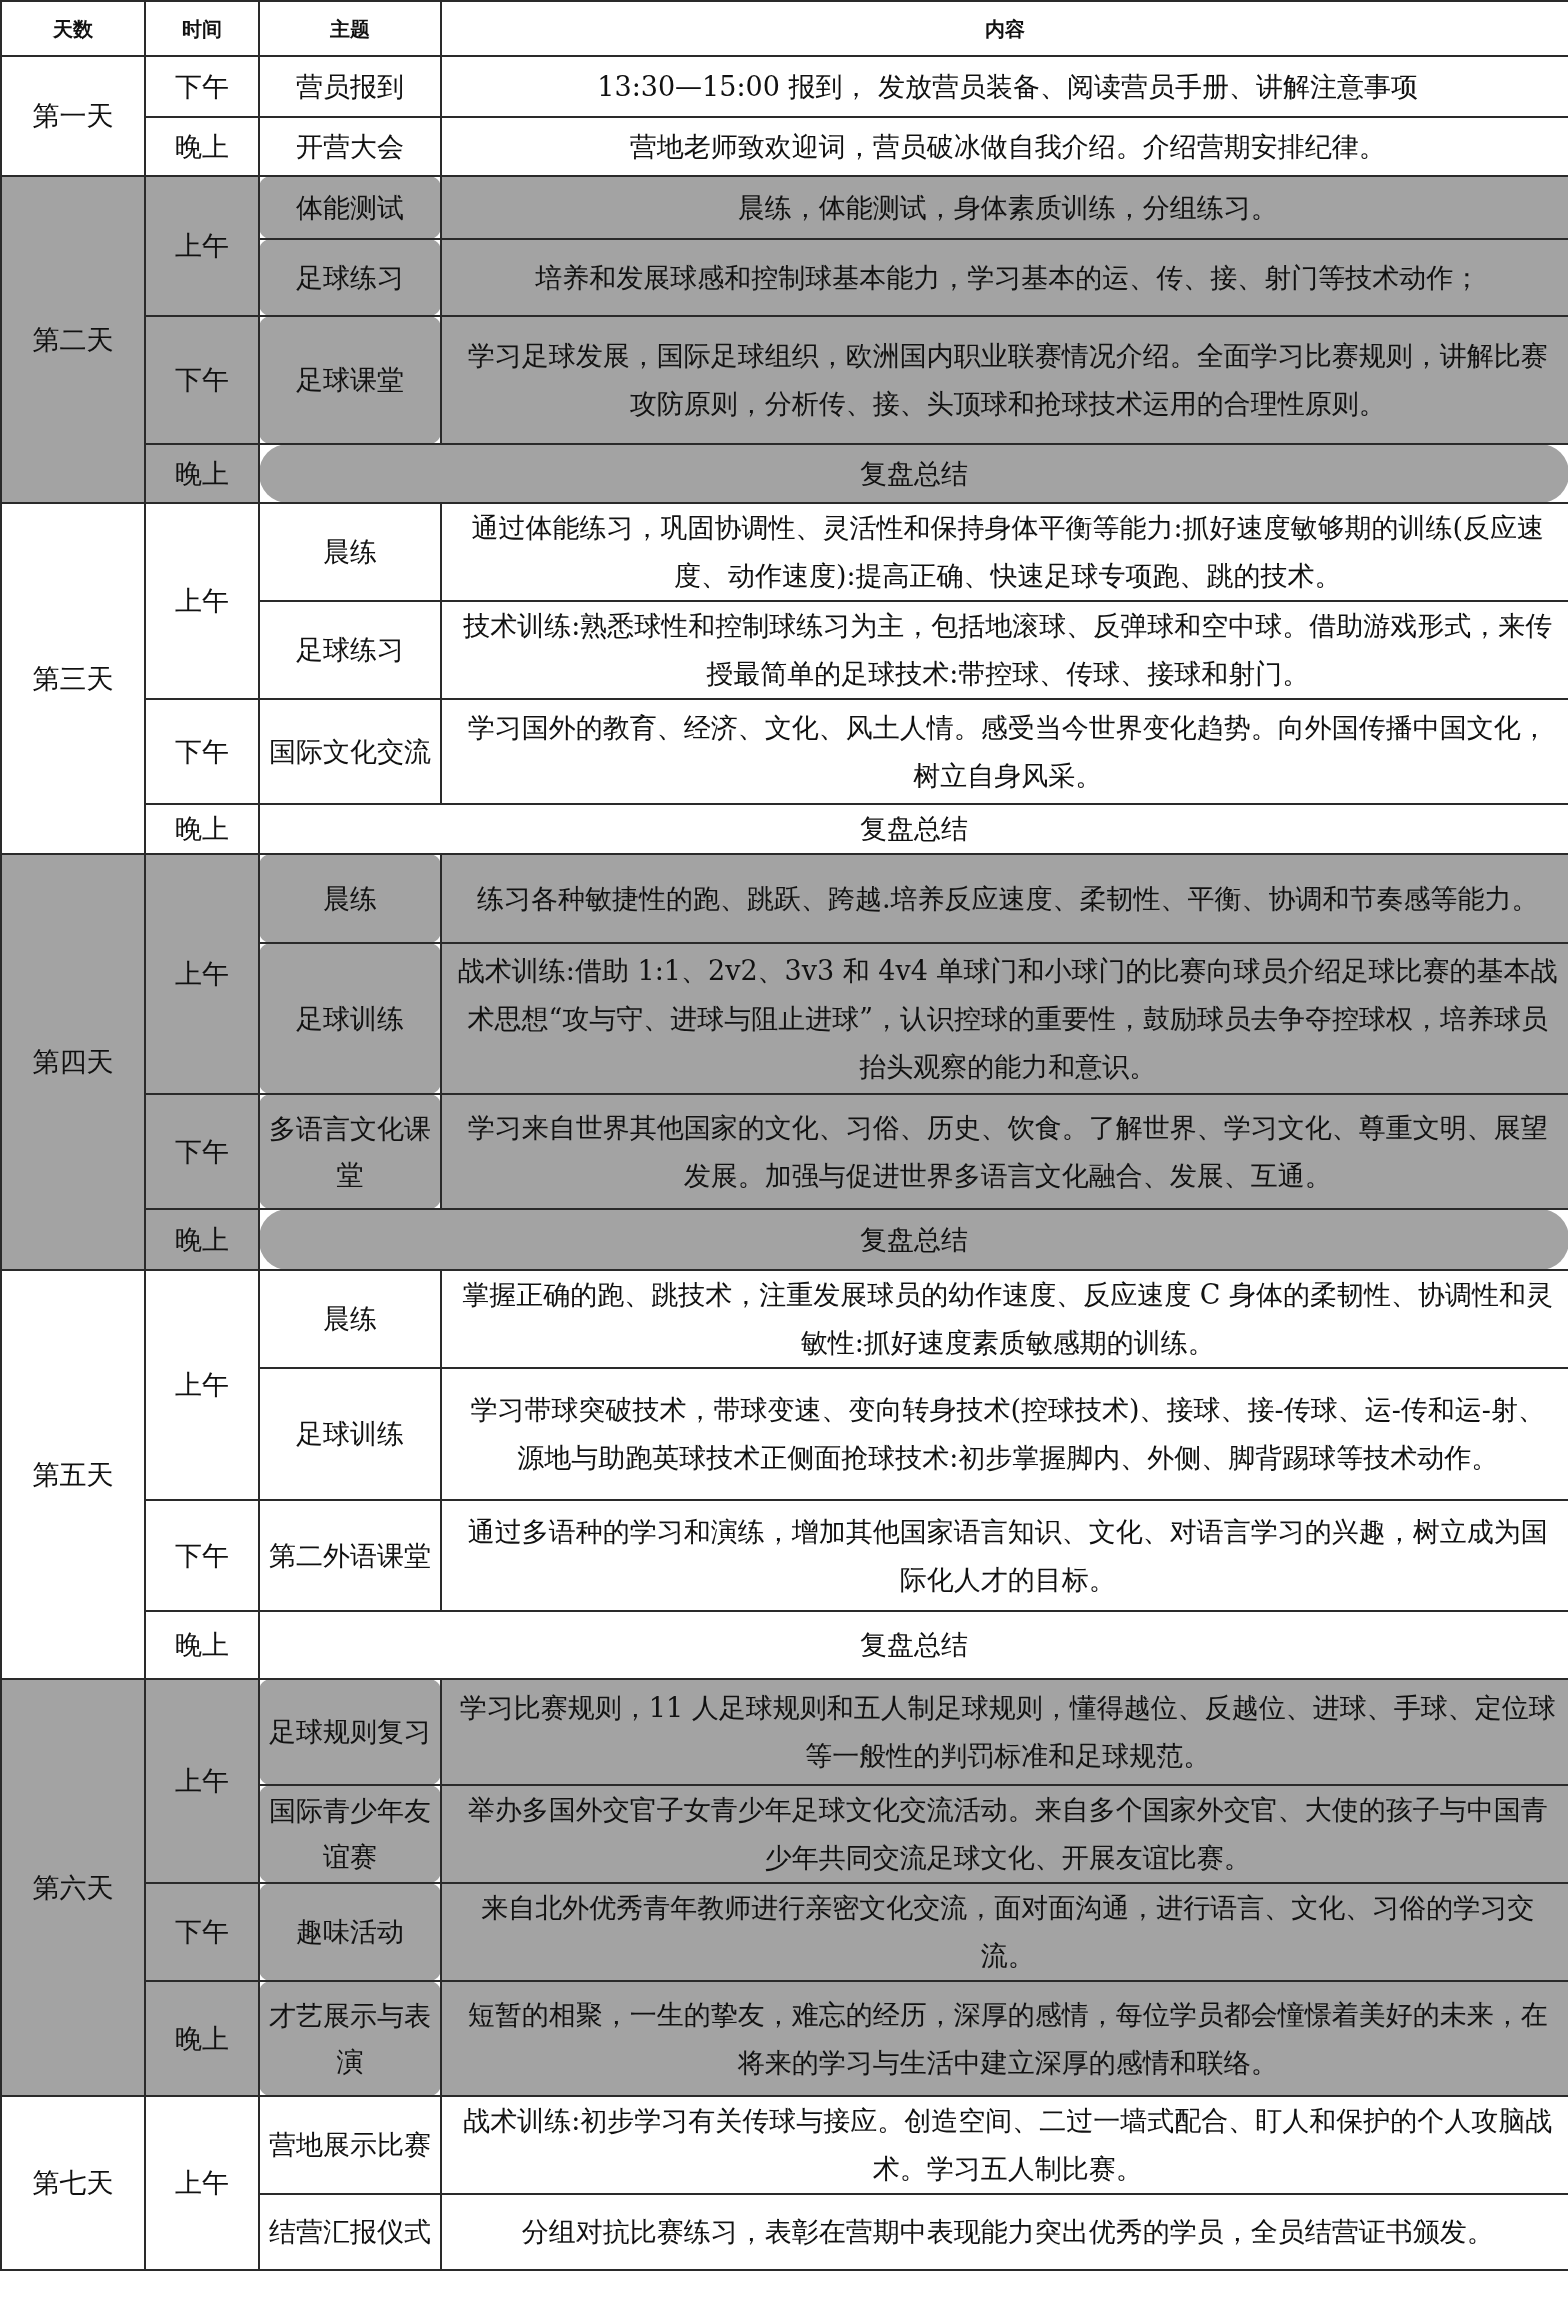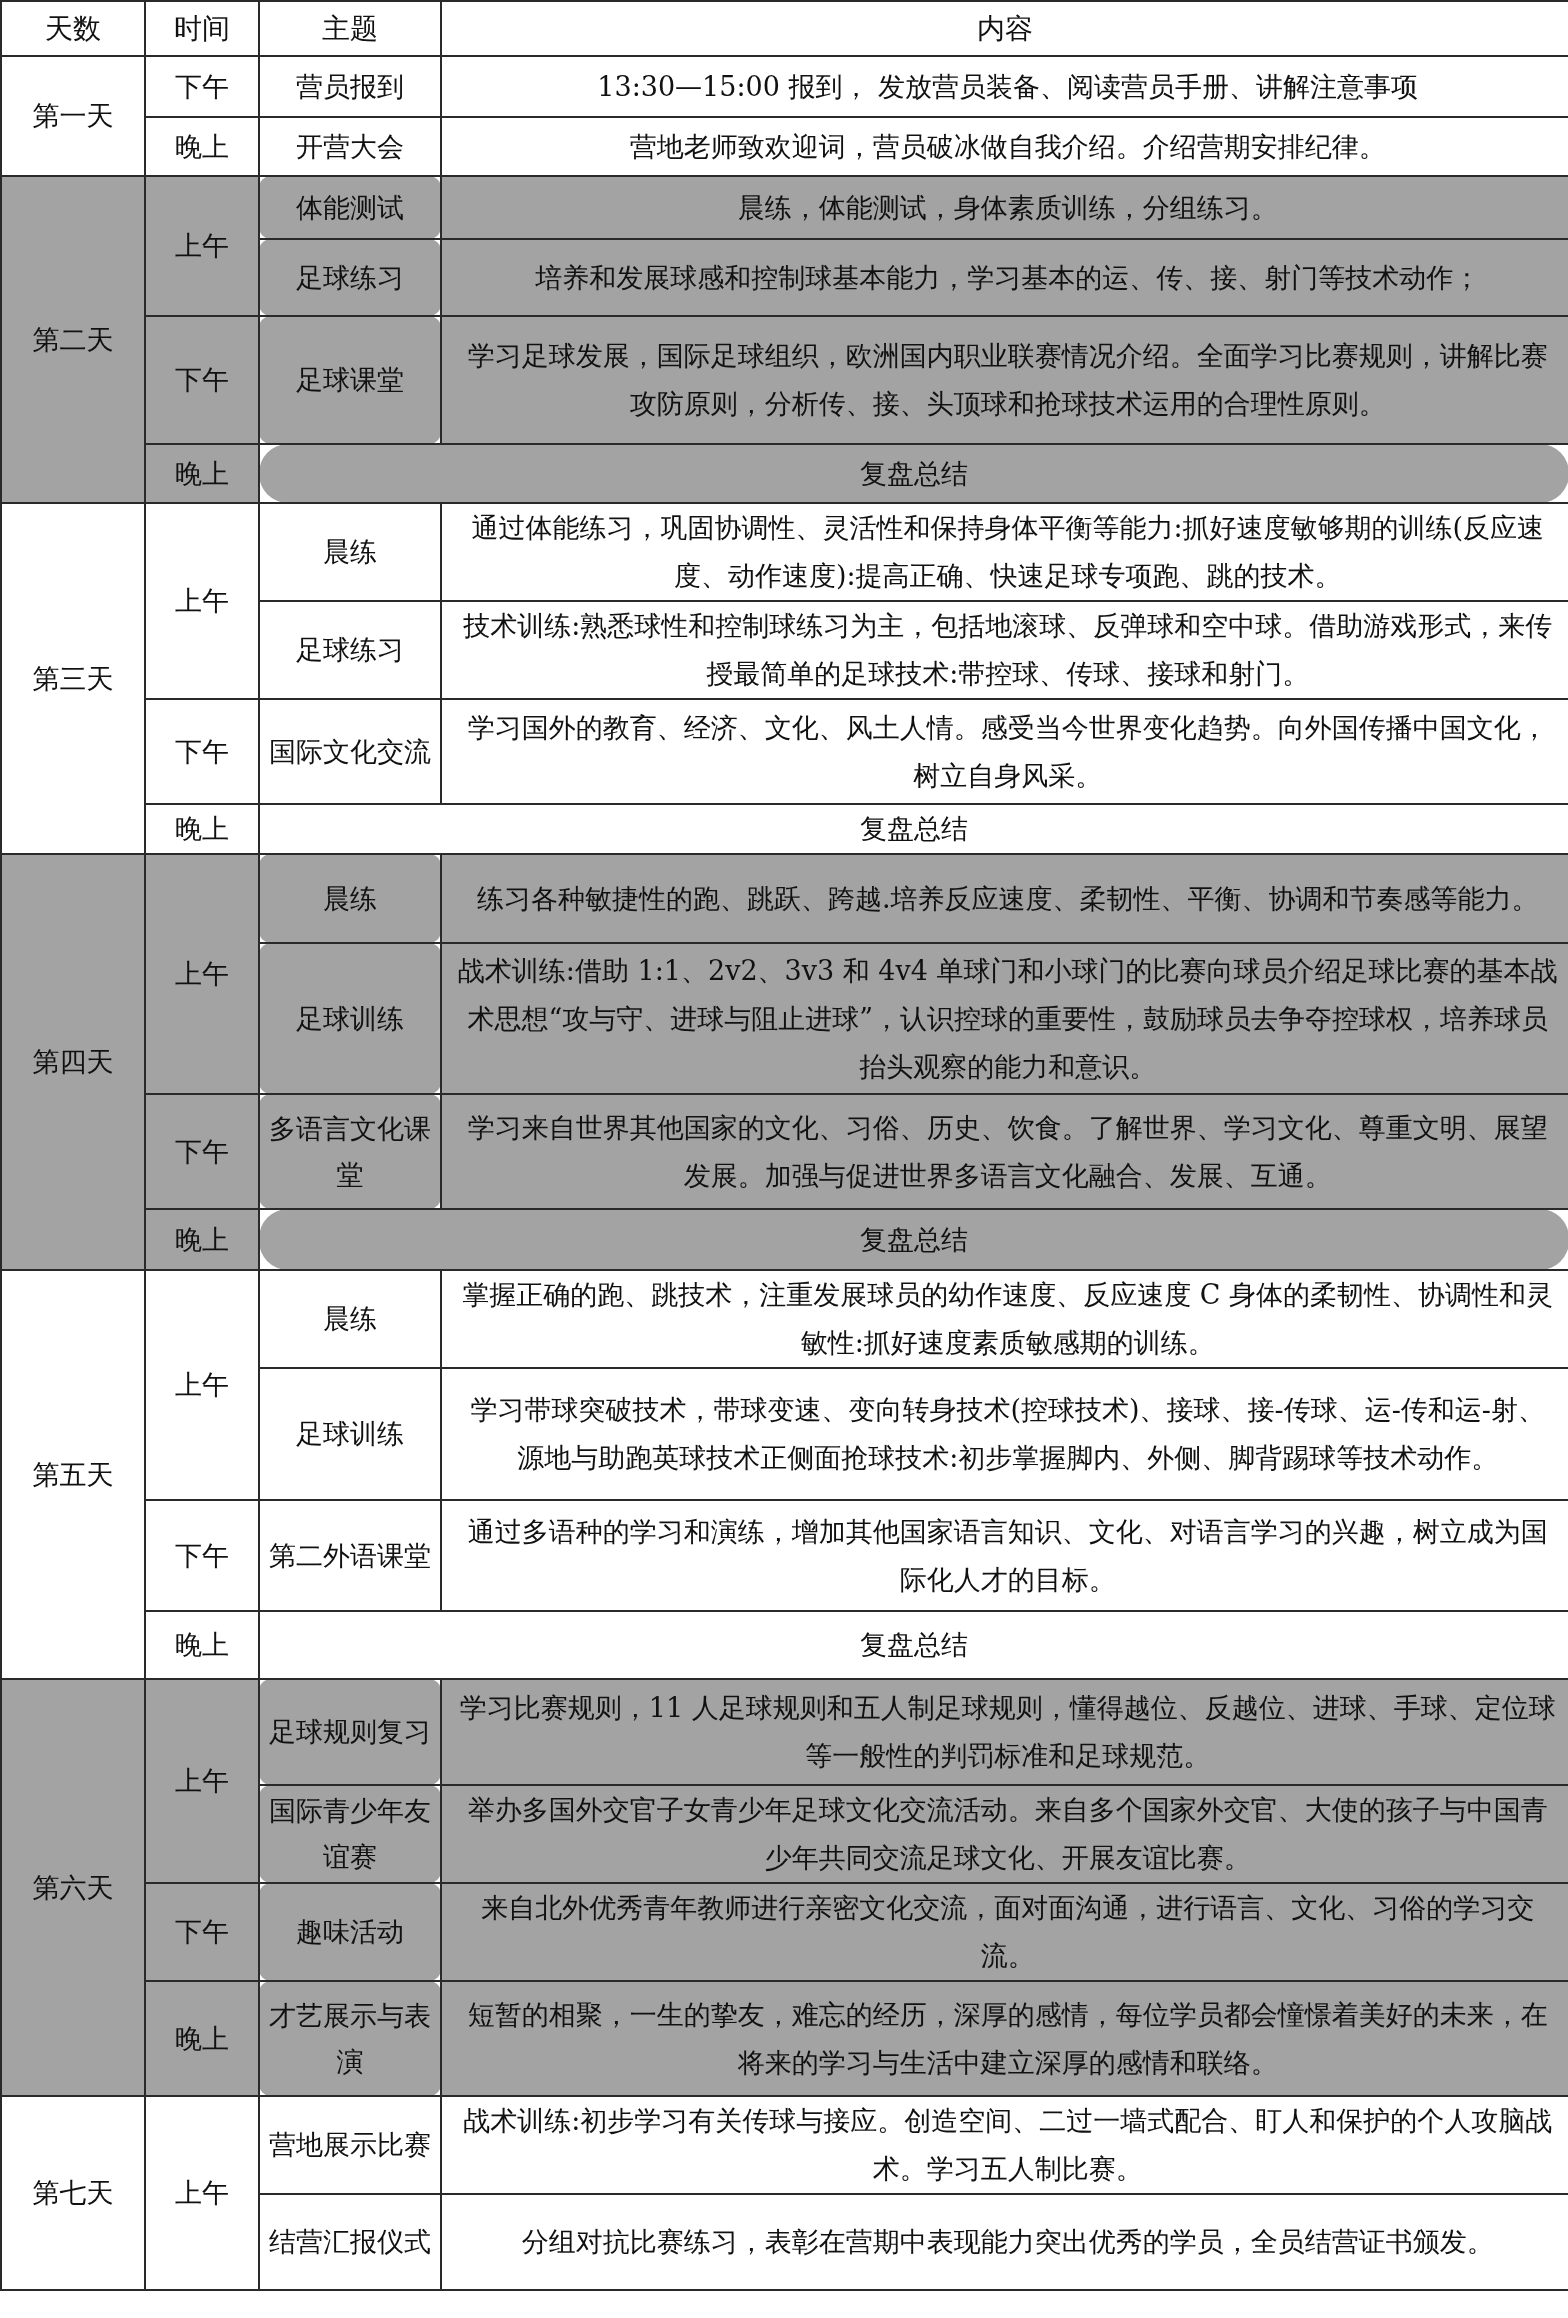--- a/index.html
+++ b/index.html
@@ -14,21 +14,21 @@
   }
   table.schedule td, table.schedule th {
     border: 2px solid #2a2a2a;
     padding: 0;
     vertical-align: middle;
     text-align: center;
     font-size: 27px;
     line-height: 46px;
     font-weight: normal;
   }
-  table.schedule th { font-weight: normal; font-size: 28px; }
+  table.schedule th { font-weight: bold; font-size: 20px; }
   .day-label { font-weight: bold; font-size: 28px; }
   .topic { padding: 0 12.3px; line-height: 44px; border-radius: 12px; }
   .content { text-align: right; padding: 0 9.6px 0 15px !important; font-size: 27px !important; line-height: 48px !important; }
   .summary { text-align: center; border-radius: 29px; }
   tr.shade td { background: #a3a3a3; }
   tr.plain td { background: #ffffff; }
   col.c1 { width: 144px; } col.c2 { width: 114px; } col.c3 { width: 182px; } col.c4 { width: 1128px; }
 </style>
 </head>
 <body>
@@ -162,19 +162,19 @@
       <td class="topic">才艺展示与表演</td>
       <td class="content">短暂的相聚，一生的挚友，难忘的经历，深厚的感情，每位学员都会憧憬着美好的未来，在将来的学习与生活中建立深厚的感情和联络。</td>
     </tr>
 
     <tr class="plain" style="height:90px">
       <td rowspan="2" class="day-label">第七天</td>
       <td rowspan="2">上午</td>
       <td class="topic">营地展示比赛</td>
       <td class="content">战术训练:初步学习有关传球与接应。创造空间、二过一墙式配合、盯人和保护的个人攻脑战术。学习五人制比赛。</td>
     </tr>
-    <tr class="plain" style="height:96px">
+    <tr class="plain" style="height:76px">
       <td class="topic">结营汇报仪式</td>
       <td class="content">分组对抗比赛练习，表彰在营期中表现能力突出优秀的学员，全员结营证书颁发。</td>
     </tr>
   </tbody>
 </table>
 
 
 </body></html>

